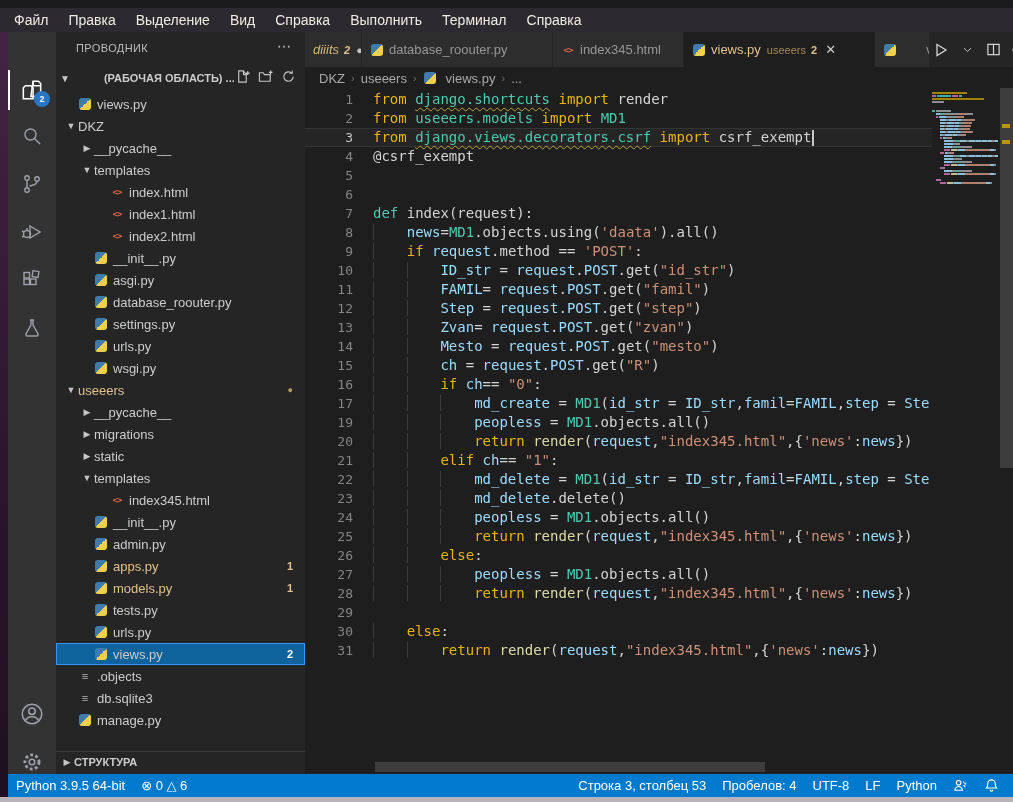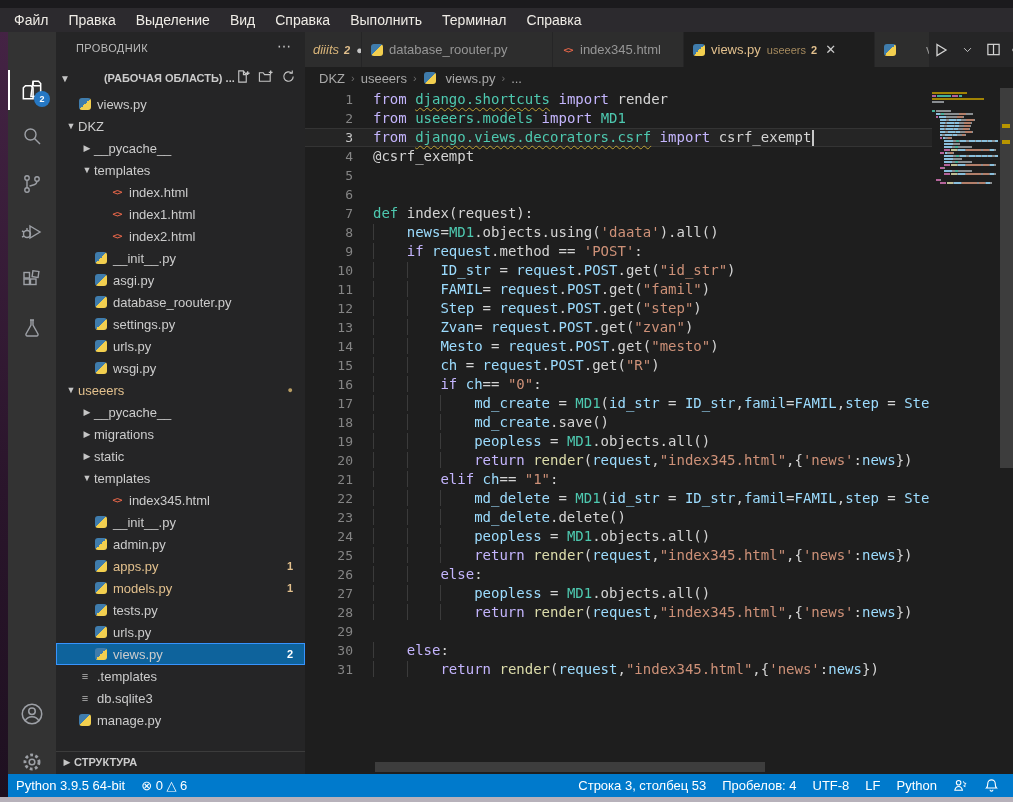--- a/index.html
+++ b/index.html
@@ -74,21 +74,21 @@
   
   #code-region{position:absolute;left:0;top:58px;width:627px;height:650px;overflow:hidden;}
   .code-line{position:relative;height:19px;white-space:pre;font-family:"DejaVu Sans Mono",monospace;
              font-size:14px;line-height:19px;display:flex;}
   .gutter{width:48px;flex:none;text-align:right;color:#858585;font-family:"DejaVu Sans Mono",monospace;
           font-size:13px;line-height:19px;}
   .gutter.cur{color:#c6c6c6;}
   .ltext{padding-left:20px;white-space:pre;}
   .code-line.current{background:rgba(255,255,255,0.03);box-shadow:inset 0 1px 0 #343434, inset 0 -1px 0 #343434;}
   .tok-p{color:#d4d4d4;}
-  .tok-k{color:#c4b5fd;}
+  .tok-k{color:#eab308;}
   .tok-m{color:#4ec9b0;}
   .tok-s{color:#ce9178;}
   .tok-v{color:#9cdcfe;}
   .tok-f{color:#dcdcaa;}
   .sq{text-decoration:underline;text-decoration-style:wavy;text-decoration-color:#bfa234;
       text-decoration-thickness:1px;text-underline-offset:3px;}
   .g{box-shadow:inset 1px 0 0 #3b3b3b;}
   .cursor{display:inline-block;width:2px;height:16px;background:#c8c8c8;vertical-align:middle;margin-left:1px;}
   
   #minimap{position:absolute;left:627px;top:58px;width:68px;height:650px;background:#1e1e1e;padding-top:2px;box-sizing:border-box;}
@@ -360,21 +360,21 @@
           <span class="tw"></span>
           <span class="fi">
             <span class="pyicon"></span>
           </span>
           <span class="tree-label">views.py</span>
           <span class="tree-badge">2</span>
         </div>
         <div class="tree-row" style="padding-left: 8px;">
           <span class="tw"></span>
           <span class="fi fileicon">≡</span>
-          <span class="tree-label">.templates</span>
+          <span class="tree-label">.objects</span>
         </div>
         <div class="tree-row" style="padding-left: 8px;">
           <span class="tw"></span>
           <span class="fi fileicon">≡</span>
           <span class="tree-label">db.sqlite3</span>
         </div>
         <div class="tree-row" style="padding-left: 8px;">
           <span class="tw"></span>
           <span class="fi">
             <span class="pyicon"></span>
@@ -477,21 +477,20 @@
         <div class="code-line"><span class="gutter">8</span><span class="ltext"><span class="g">    </span><span class="tok-v">news</span><span class="tok-p">=</span><span class="tok-m">MD1</span><span class="tok-p">.objects.using(</span><span class="tok-s">'daata'</span><span class="tok-p">).all()</span></span></div>
         <div class="code-line"><span class="gutter">9</span><span class="ltext"><span class="g">    </span><span class="tok-k">if</span><span class="tok-p"> </span><span class="tok-v">request</span><span class="tok-p">.method == </span><span class="tok-s">'POST'</span><span class="tok-p">:</span></span></div>
         <div class="code-line"><span class="gutter">10</span><span class="ltext"><span class="g">    </span><span class="g">    </span><span class="tok-v">ID_str</span><span class="tok-p"> = </span><span class="tok-v">request</span><span class="tok-p">.</span><span class="tok-v">POST</span><span class="tok-p">.get(</span><span class="tok-s">"id_str"</span><span class="tok-p">)</span></span></div>
         <div class="code-line"><span class="gutter">11</span><span class="ltext"><span class="g">    </span><span class="g">    </span><span class="tok-v">FAMIL</span><span class="tok-p">= </span><span class="tok-v">request</span><span class="tok-p">.</span><span class="tok-v">POST</span><span class="tok-p">.get(</span><span class="tok-s">"famil"</span><span class="tok-p">)</span></span></div>
         <div class="code-line"><span class="gutter">12</span><span class="ltext"><span class="g">    </span><span class="g">    </span><span class="tok-v">Step</span><span class="tok-p"> = </span><span class="tok-v">request</span><span class="tok-p">.</span><span class="tok-v">POST</span><span class="tok-p">.get(</span><span class="tok-s">"step"</span><span class="tok-p">)</span></span></div>
         <div class="code-line"><span class="gutter">13</span><span class="ltext"><span class="g">    </span><span class="g">    </span><span class="tok-v">Zvan</span><span class="tok-p">= </span><span class="tok-v">request</span><span class="tok-p">.</span><span class="tok-v">POST</span><span class="tok-p">.get(</span><span class="tok-s">"zvan"</span><span class="tok-p">)</span></span></div>
         <div class="code-line"><span class="gutter">14</span><span class="ltext"><span class="g">    </span><span class="g">    </span><span class="tok-v">Mesto</span><span class="tok-p"> = </span><span class="tok-v">request</span><span class="tok-p">.</span><span class="tok-v">POST</span><span class="tok-p">.get(</span><span class="tok-s">"mesto"</span><span class="tok-p">)</span></span></div>
         <div class="code-line"><span class="gutter">15</span><span class="ltext"><span class="g">    </span><span class="g">    </span><span class="tok-v">ch</span><span class="tok-p"> = </span><span class="tok-v">request</span><span class="tok-p">.</span><span class="tok-v">POST</span><span class="tok-p">.get(</span><span class="tok-s">"R"</span><span class="tok-p">)</span></span></div>
         <div class="code-line"><span class="gutter">16</span><span class="ltext"><span class="g">    </span><span class="g">    </span><span class="tok-k">if</span><span class="tok-p"> </span><span class="tok-v">ch</span><span class="tok-p">== </span><span class="tok-s">"0"</span><span class="tok-p">:</span></span></div>
         <div class="code-line"><span class="gutter">17</span><span class="ltext"><span class="g">    </span><span class="g">    </span><span class="g">    </span><span class="tok-v">md_create</span><span class="tok-p"> = </span><span class="tok-m">MD1</span><span class="tok-p">(</span><span class="tok-v">id_str</span><span class="tok-p"> = </span><span class="tok-v">ID_str</span><span class="tok-p">,</span><span class="tok-v">famil</span><span class="tok-p">=</span><span class="tok-v">FAMIL</span><span class="tok-p">,</span><span class="tok-v">step</span><span class="tok-p"> = </span><span class="tok-v">Ste</span></span></div>
-        <div class="code-line"><span class="gutter">18</span><span class="ltext"><span class="g">    </span><span class="g">    </span><span class="g">    </span><span class="tok-v">md_create</span><span class="tok-p">.save()</span></span></div>
         <div class="code-line"><span class="gutter">19</span><span class="ltext"><span class="g">    </span><span class="g">    </span><span class="g">    </span><span class="tok-v">peopless</span><span class="tok-p"> = </span><span class="tok-m">MD1</span><span class="tok-p">.objects.all()</span></span></div>
         <div class="code-line"><span class="gutter">20</span><span class="ltext"><span class="g">    </span><span class="g">    </span><span class="g">    </span><span class="tok-k">return</span><span class="tok-p"> </span><span class="tok-f">render</span><span class="tok-p">(</span><span class="tok-v">request</span><span class="tok-p">,</span><span class="tok-s">"index345.html"</span><span class="tok-p">,{</span><span class="tok-s">'news'</span><span class="tok-p">:</span><span class="tok-v">news</span><span class="tok-p">})</span></span></div>
         <div class="code-line"><span class="gutter">21</span><span class="ltext"><span class="g">    </span><span class="g">    </span><span class="tok-k">elif</span><span class="tok-p"> </span><span class="tok-v">ch</span><span class="tok-p">== </span><span class="tok-s">"1"</span><span class="tok-p">:</span></span></div>
         <div class="code-line"><span class="gutter">22</span><span class="ltext"><span class="g">    </span><span class="g">    </span><span class="g">    </span><span class="tok-v">md_delete</span><span class="tok-p"> = </span><span class="tok-m">MD1</span><span class="tok-p">(</span><span class="tok-v">id_str</span><span class="tok-p"> = </span><span class="tok-v">ID_str</span><span class="tok-p">,</span><span class="tok-v">famil</span><span class="tok-p">=</span><span class="tok-v">FAMIL</span><span class="tok-p">,</span><span class="tok-v">step</span><span class="tok-p"> = </span><span class="tok-v">Ste</span></span></div>
         <div class="code-line"><span class="gutter">23</span><span class="ltext"><span class="g">    </span><span class="g">    </span><span class="g">    </span><span class="tok-v">md_delete</span><span class="tok-p">.delete()</span></span></div>
         <div class="code-line"><span class="gutter">24</span><span class="ltext"><span class="g">    </span><span class="g">    </span><span class="g">    </span><span class="tok-v">peopless</span><span class="tok-p"> = </span><span class="tok-m">MD1</span><span class="tok-p">.objects.all()</span></span></div>
         <div class="code-line"><span class="gutter">25</span><span class="ltext"><span class="g">    </span><span class="g">    </span><span class="g">    </span><span class="tok-k">return</span><span class="tok-p"> </span><span class="tok-f">render</span><span class="tok-p">(</span><span class="tok-v">request</span><span class="tok-p">,</span><span class="tok-s">"index345.html"</span><span class="tok-p">,{</span><span class="tok-s">'news'</span><span class="tok-p">:</span><span class="tok-v">news</span><span class="tok-p">})</span></span></div>
         <div class="code-line"><span class="gutter">26</span><span class="ltext"><span class="g">    </span><span class="g">    </span><span class="tok-k">else</span><span class="tok-p">:</span></span></div>
         <div class="code-line"><span class="gutter">27</span><span class="ltext"><span class="g">    </span><span class="g">    </span><span class="g">    </span><span class="tok-v">peopless</span><span class="tok-p"> = </span><span class="tok-m">MD1</span><span class="tok-p">.objects.all()</span></span></div>
         <div class="code-line"><span class="gutter">28</span><span class="ltext"><span class="g">    </span><span class="g">    </span><span class="g">    </span><span class="tok-k">return</span><span class="tok-p"> </span><span class="tok-f">render</span><span class="tok-p">(</span><span class="tok-v">request</span><span class="tok-p">,</span><span class="tok-s">"index345.html"</span><span class="tok-p">,{</span><span class="tok-s">'news'</span><span class="tok-p">:</span><span class="tok-v">news</span><span class="tok-p">})</span></span></div>

